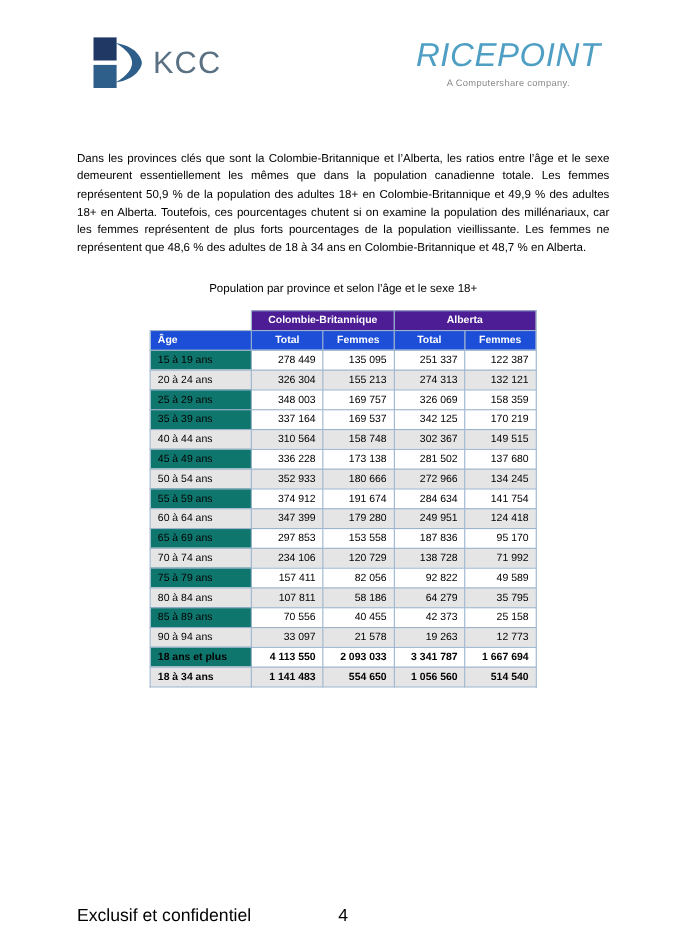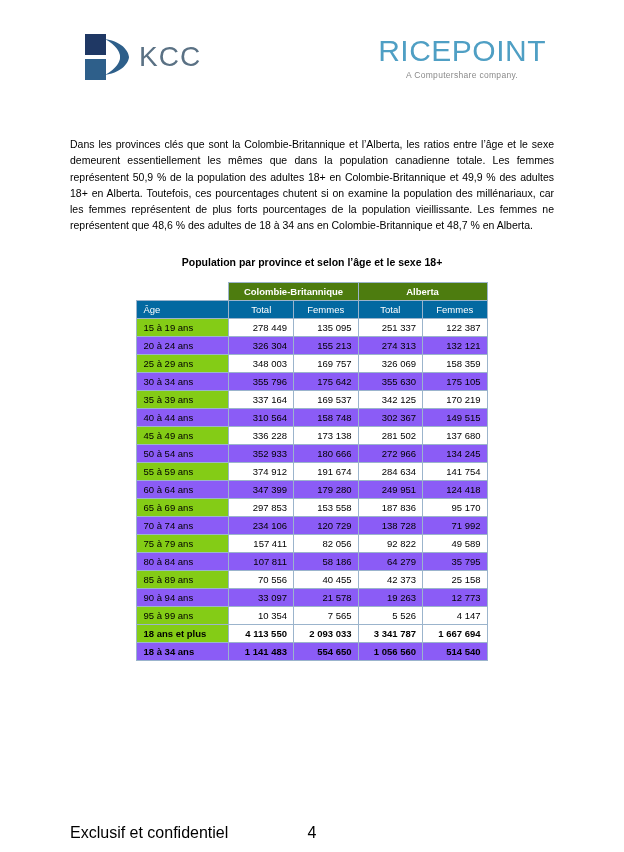--- a/index.html
+++ b/index.html
@@ -70,20 +70,21 @@
     position: absolute;
     right: 8px;
     top: 8px;
     text-align: center;
   }
   .ricepoint-main {
     font-size: 30px;
     color: #4f9fc4;
     letter-spacing: 0.5px;
     line-height: 1;
+    font-style: italic;
   }
   .ricepoint-sub {
     font-size: 8.5px;
     color: #8a8a8a;
     letter-spacing: 0.3px;
     margin-top: 4px;
   }
 
   
   .intro {
@@ -92,21 +93,21 @@
     line-height: 1.55;
     text-align: justify;
     color: #000;
   }
 
   
   .table-title {
     margin-top: 22px;
     text-align: center;
     font-size: 10.5px;
-    font-weight: bold;
+    font-weight: normal;
   }
 
   
   .table-wrap {
     margin-top: 14px;
     display: flex;
     justify-content: center;
   }
   table.pop {
     border-collapse: collapse;
@@ -114,55 +115,55 @@
     width: 350px;
     table-layout: fixed;
   }
   table.pop th, table.pop td {
     border: 1px solid #9bb4cc;
     padding: 3px 6px;
     height: 17px;
     box-sizing: border-box;
   }
   .prov-head th {
-    background: #4d7c0f;
+    background: #4c1d95;
     color: #ffffff;
     font-weight: bold;
     text-align: center;
     font-size: 9.5px;
     height: 22px;
   }
   .prov-head th.blank {
     background: #ffffff;
     border-left: none;
     border-top: none;
     border-bottom: 1px solid #9bb4cc;
   }
   .col-head th {
-    background: #0369a1;
+    background: #1d4ed8;
     color: #ffffff;
-    font-weight: normal;
+    font-weight: bold;
     height: 20px;
   }
   .col-head th.age {
     text-align: left;
   }
   .col-head th.num {
     text-align: center;
   }
   td.age {
     text-align: left;
-    background: #84cc16;
+    background: #0f766e;
   }
   td.num {
     text-align: right;
     background: #ffffff;
   }
   tr.shade td {
-    background: #8b5cf6;
+    background: #e5e5e5;
   }
   tr.total td {
     font-weight: bold;
   }
   col.c-age { width: 92px; }
   col.c-num { width: 64.5px; }
 
   
   .footer {
     position: absolute;
@@ -248,27 +249,20 @@
             <td class="num">274 313</td>
             <td class="num">132 121</td>
           </tr>
           <tr>
             <td class="age">25 à 29 ans</td>
             <td class="num">348 003</td>
             <td class="num">169 757</td>
             <td class="num">326 069</td>
             <td class="num">158 359</td>
           </tr>
-          <tr class="shade">
-            <td class="age">30 à 34 ans</td>
-            <td class="num">355 796</td>
-            <td class="num">175 642</td>
-            <td class="num">355 630</td>
-            <td class="num">175 105</td>
-          </tr>
           <tr>
             <td class="age">35 à 39 ans</td>
             <td class="num">337 164</td>
             <td class="num">169 537</td>
             <td class="num">342 125</td>
             <td class="num">170 219</td>
           </tr>
           <tr class="shade">
             <td class="age">40 à 44 ans</td>
             <td class="num">310 564</td>
@@ -338,27 +332,20 @@
             <td class="num">40 455</td>
             <td class="num">42 373</td>
             <td class="num">25 158</td>
           </tr>
           <tr class="shade">
             <td class="age">90 à 94 ans</td>
             <td class="num">33 097</td>
             <td class="num">21 578</td>
             <td class="num">19 263</td>
             <td class="num">12 773</td>
-          </tr>
-          <tr>
-            <td class="age">95 à 99 ans</td>
-            <td class="num">10 354</td>
-            <td class="num">7 565</td>
-            <td class="num">5 526</td>
-            <td class="num">4 147</td>
           </tr>
           <tr class="total">
             <td class="age">18 ans et plus</td>
             <td class="num">4 113 550</td>
             <td class="num">2 093 033</td>
             <td class="num">3 341 787</td>
             <td class="num">1 667 694</td>
           </tr>
           <tr class="shade total">
             <td class="age">18 à 34 ans</td>

